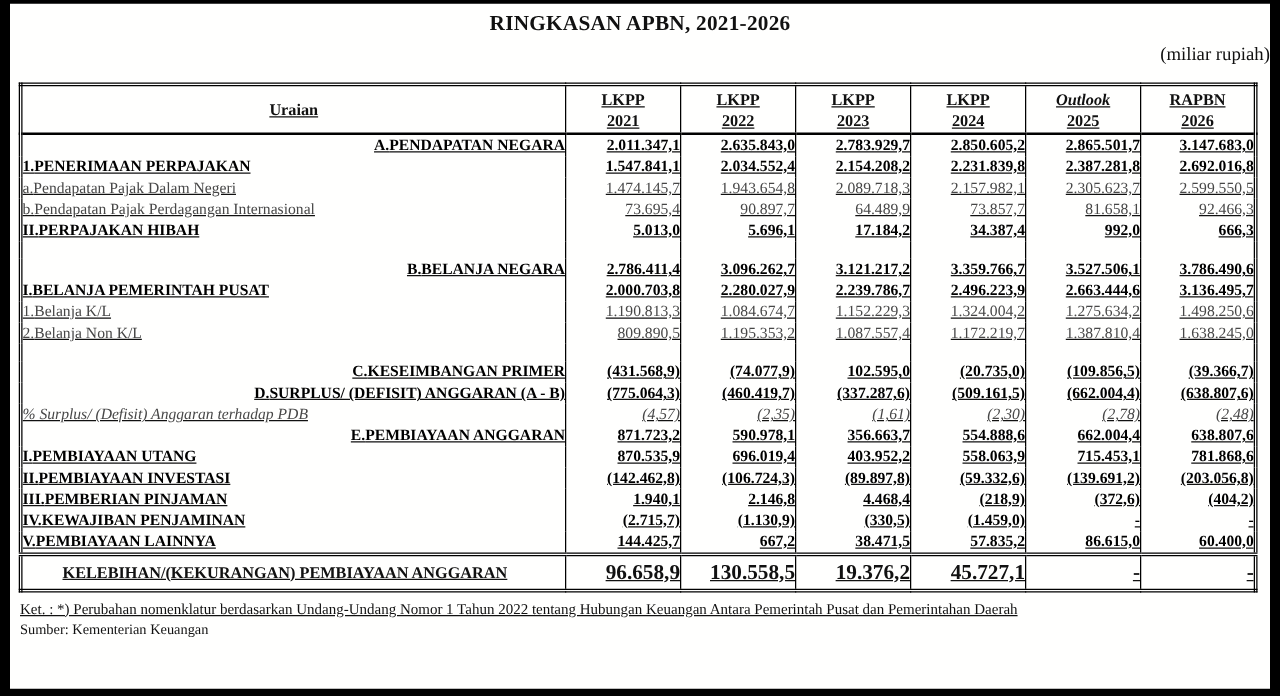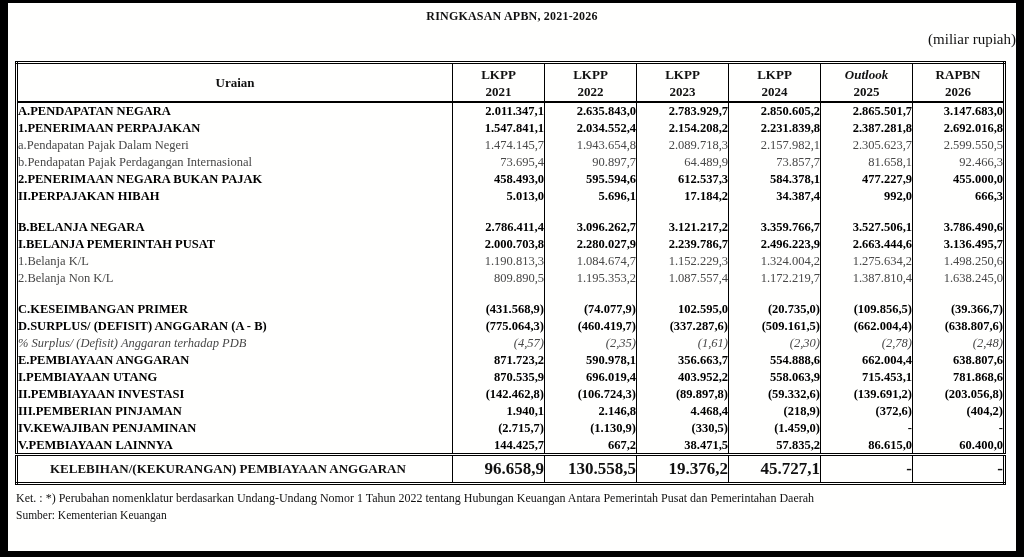--- a/index.html
+++ b/index.html
@@ -11,35 +11,36 @@
   }
   .page{
     box-sizing:border-box;
     position:absolute;top:3px;left:8px;
     width:1008px;height:548px;
     background:#fffffe;
     color:#111;
   }
   .title{
     text-align:center;
-    font-size:12px;font-weight:bold;
+    font-size:17px;font-weight:bold;
     letter-spacing:.2px;
     margin-top:6px;
   }
   .subtitle{
     text-align:right;
     font-size:15px;
     margin-top:7px;
   }
   table.apbn{
     border-collapse:collapse;
     table-layout:fixed;
     width:988px;
     margin:13px 0 0 7px;
     border:3px double #000;
+    text-decoration:underline;
   }
   table.apbn th, table.apbn td{
     padding:0;
     white-space:nowrap;
     overflow:hidden;
   }
   thead th{
     border-bottom:2px solid #000;
     font-size:13px;
     font-weight:bold;
@@ -52,40 +53,41 @@
   th.coly, tbody td.val, tfoot td.val{border-left:1px solid #000;}
   tbody td{
     font-size:12.5px;
     line-height:16.9px;
     height:16.9px;
     vertical-align:middle;
   }
   tbody tr.spacer td{height:14.6px;}
   td.uraian span{display:inline;}
   .pfx{display:inline-block;width:31px;}
-  .lvl0{padding-left:4px;}
+  .lvl0{padding-left:4px;text-align:right;}
   .lvl1{padding-left:35px;}
   .lvl2{padding-left:66px;}
   .lvl3{padding-left:97px;margin-left:40px;}
   td.val{text-align:right;padding-right:6px;}
   .b{font-weight:bold;color:#000;}
   .n{font-weight:normal;color:#474747;}
   .i{font-style:italic;margin-top:12px;}
   tfoot td{
     border-top:3px double #000;
     height:26px;
     vertical-align:middle;
     font-weight:bold;
   }
   tfoot td.tlabel{font-size:13px;padding-left:32px;}
   tfoot td.val{font-size:17px;}
   .note{
     font-size:12px;
     margin:6px 16px 0 8px;
     color:#111;
+    text-decoration:underline;
   }
   .source{
     font-size:11.5px;
     margin:3px 0 0 8px;
     color:#111;
   }
 </style>
 </head>
 <body>
 
@@ -165,29 +167,20 @@
         <tr>
           <td class="uraian lvl3 n"><span class="pfx">b.</span><span>Pendapatan Pajak Perdagangan Internasional</span></td>
           <td class="val n">73.695,4</td>
           <td class="val n">90.897,7</td>
           <td class="val n">64.489,9</td>
           <td class="val n">73.857,7</td>
           <td class="val n">81.658,1</td>
           <td class="val n">92.466,3</td>
         </tr>
         <tr>
-          <td class="uraian lvl2 b"><span class="pfx">2.</span><span>PENERIMAAN NEGARA BUKAN PAJAK</span></td>
-          <td class="val b">458.493,0</td>
-          <td class="val b">595.594,6</td>
-          <td class="val b">612.537,3</td>
-          <td class="val b">584.378,1</td>
-          <td class="val b">477.227,9</td>
-          <td class="val b">455.000,0</td>
-        </tr>
-        <tr>
           <td class="uraian lvl1 b"><span class="pfx">II.</span><span>PERPAJAKAN HIBAH</span></td>
           <td class="val b">5.013,0</td>
           <td class="val b">5.696,1</td>
           <td class="val b">17.184,2</td>
           <td class="val b">34.387,4</td>
           <td class="val b">992,0</td>
           <td class="val b">666,3</td>
         </tr>
         <tr class="spacer">
           <td class="uraian lvl0 "><span></span></td>

